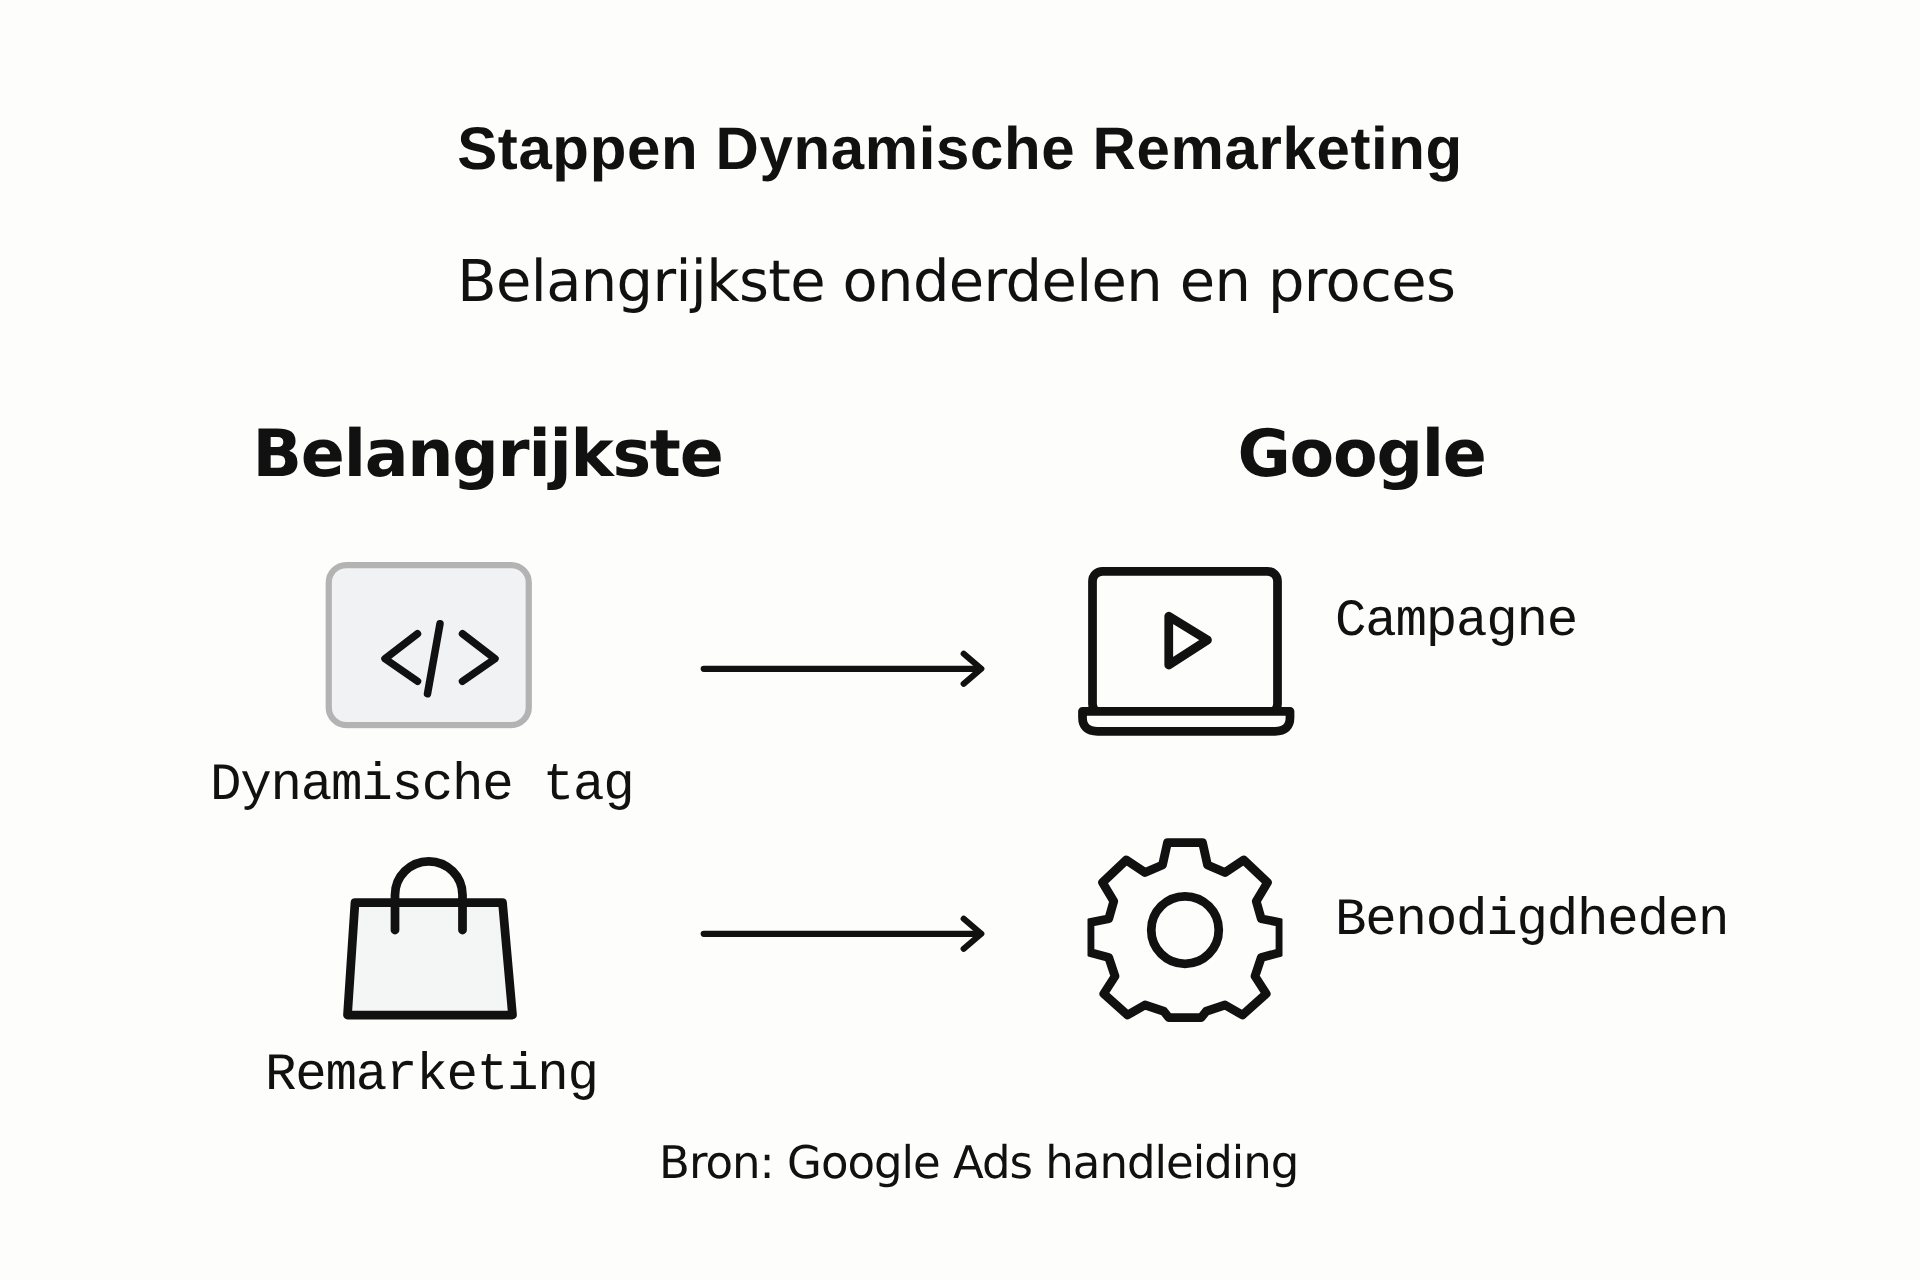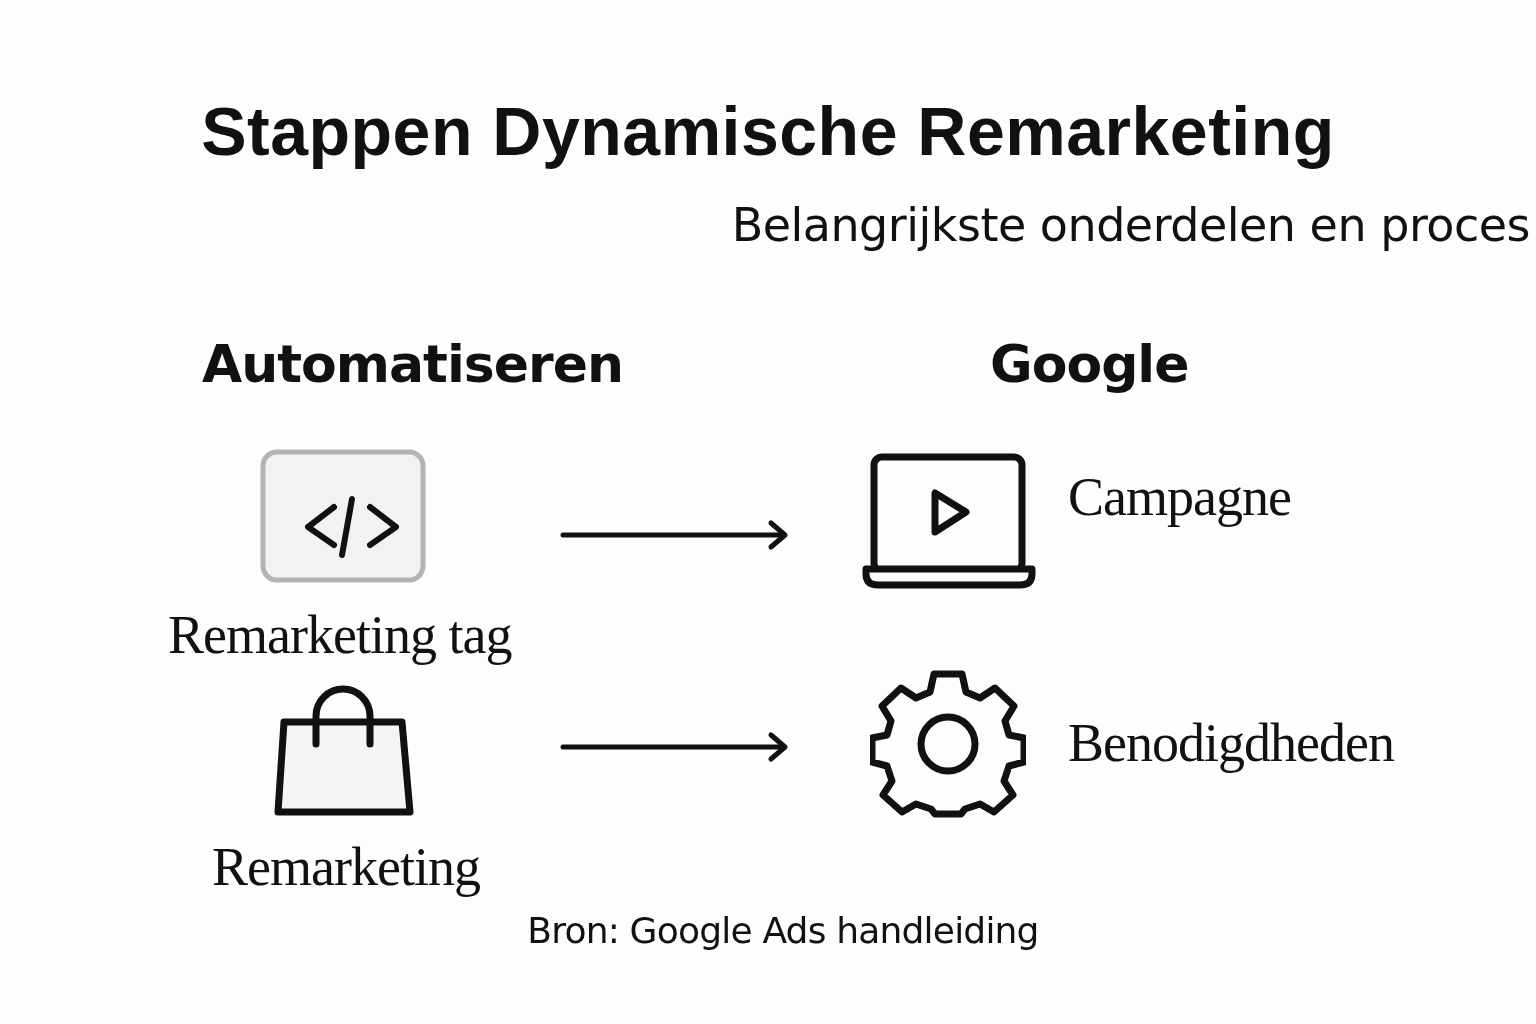--- a/index.html
+++ b/index.html
@@ -8,68 +8,68 @@
       background: #fdfdfb;
       position: relative;
       overflow: hidden;
       font-family: "Liberation Sans", sans-serif;
       color: #111;
     }
     .abs { position: absolute; }
     .title {
       left: 0; width: 1536px; top: 92px;
       text-align: center;
-      font-size: 68px; font-weight: bold;
+      font-size: 48px; font-weight: bold;
       letter-spacing: 0.5px;
     }
     .subtitle {
       left: 0; width: 1530px; top: 198px;
-      text-align: right;
+      text-align: center;
       font-size: 46px;
       font-family: "DejaVu Sans", sans-serif;
       font-weight: normal;
       letter-spacing: -0.5px;
     }
     .col-head {
       top: 334px; font-size: 52px; font-weight: bold;
       font-family: "DejaVu Sans", sans-serif;
       letter-spacing: -1px;
     }
     .label {
-      font-family: Liberation Serif, serif;
-      font-size: 54px;
+      font-family: Liberation Mono, monospace;
+      font-size: 42px;
       letter-spacing: -1px;
       white-space: nowrap;
     }
     .label-right { line-height: 58px; }
     svg { display: block; }
     .source {
       left: 0; width: 1566px; top: 910px;
       text-align: center;
       font-family: "DejaVu Sans", sans-serif;
       font-size: 36px; letter-spacing: -0.8px;
     }
   </style>
 </head>
 <body>
 
 <div class="abs title">Stappen Dynamische Remarketing</div>
 <div class="abs subtitle">Belangrijkste onderdelen en proces</div>
 
-<div class="abs col-head" style="left:202px;">Automatiseren</div>
+<div class="abs col-head" style="left:202px;">Belangrijkste</div>
 
 <div class="abs" style="left:260px; top:449px;">
   <svg width="166" height="134" viewBox="0 0 166 134">
     <rect x="3" y="3" width="160" height="128" rx="14" ry="14" fill="#f1f2f4" stroke="#b3b3b3" stroke-width="5"></rect>
     <polyline points="74,58 48,78 74,96" fill="none" stroke="#111" stroke-width="6" stroke-linecap="round" stroke-linejoin="round"></polyline>
     <line x1="92" y1="50" x2="82" y2="106" stroke="#111" stroke-width="6" stroke-linecap="round"></line>
     <polyline points="110,58 136,78 110,96" fill="none" stroke="#111" stroke-width="6" stroke-linecap="round" stroke-linejoin="round"></polyline>
   </svg>
 </div>
-<div class="abs label" style="left:168px; top:604px;">Remarketing tag</div>
+<div class="abs label" style="left:168px; top:604px;">Dynamische tag</div>
 
 <div class="abs" style="left:270px; top:680px;">
   <svg width="150" height="140" viewBox="0 0 150 140">
     <path d="M14,42 L132,42 L140,132 L8,132 Z" fill="#f4f5f5" stroke="#111" stroke-width="7" stroke-linejoin="round"></path>
     <path d="M46,64 L46,36 A27,27 0 0 1 100,36 L100,64" fill="none" stroke="#111" stroke-width="7" stroke-linecap="round"></path>
   </svg>
 </div>
 <div class="abs label" style="left:212px; top:836px;">Remarketing</div>
 
 <div class="abs" style="left:558px; top:518px;">

